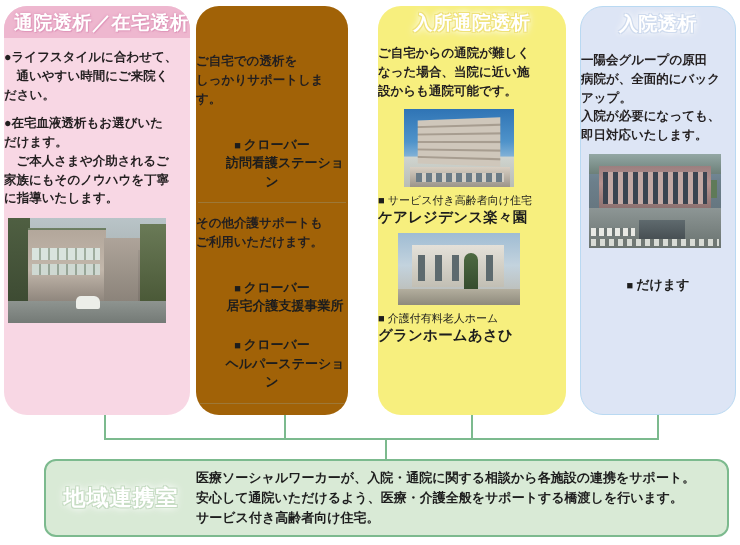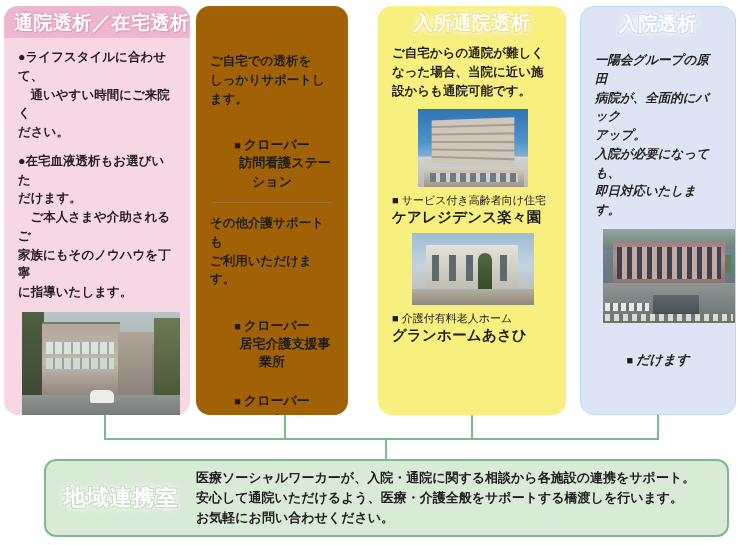--- a/index.html
+++ b/index.html
@@ -18,26 +18,26 @@
   #diagram {
     position: relative;
     width: 740px;
     height: 545px;
   }
 
   
   .col {
     position: absolute;
     top: 6px;
-    border-radius: 14px;
+    border-radius: 23px;
     box-sizing: border-box;
     overflow: hidden;
   }
   .col-body {
-    padding: 0 14px;
+    padding: 0 0;
   }
 
   .col-pink   { left: 4px;   width: 186px; height: 409px; background: #f8d7e4; }
   .col-tan    { left: 196px; width: 152px; height: 409px; background: #a16207; }
   .col-yellow { left: 378px; width: 188px; height: 409px; background: #f7ef7e; }
   .col-blue   { left: 580px; width: 156px; height: 409px; background: #dde5f5; border: 1.5px solid #b9d9f2; }
 
   
   .title-bar {
     height: 32px;
@@ -336,21 +336,21 @@
         <span class="sq-mark">■</span><span>介護付有料老人ホーム</span>
       </div>
       <div class="cap-big">グランホームあさひ</div>
     </div>
   </div>
 
   <div class="col col-blue">
     <div class="title-bar tb-blue">
       <span class="title-text">入院透析</span>
     </div>
-    <div class="col-body" style="padding-top:12px;font-style:italic;">
+    <div class="col-body" style="padding-top:12px;">
       <div class="para">一陽会グループの原田
 病院が、全面的にバック
 アップ。
 入院が必要になっても、
 即日対応いたします。</div>
 
       <div class="photo photo4">
         <div class="tops"></div>
           <div class="court"></div>
           <div class="bbig"></div>
@@ -373,16 +373,16 @@
   <div class="line v" style="left:657px; top:415px; height:24px;"></div>
 
   <div class="line h" style="left:104px; top:438px; width:555px;"></div>
 
   <div class="line v" style="left:385px; top:438px; height:23px;"></div>
 
   <div id="bottom-box">
     <div id="bottom-label">地域連携室</div>
     <div id="bottom-text">医療ソーシャルワーカーが、入院・通院に関する相談から各施設の連携をサポート。
 安心して通院いただけるよう、医療・介護全般をサポートする橋渡しを行います。
-お気軽にお問い合わせください。</div>
+サービス付き高齢者向け住宅。</div>
   </div>
 
 </div>
 
 </body></html>

